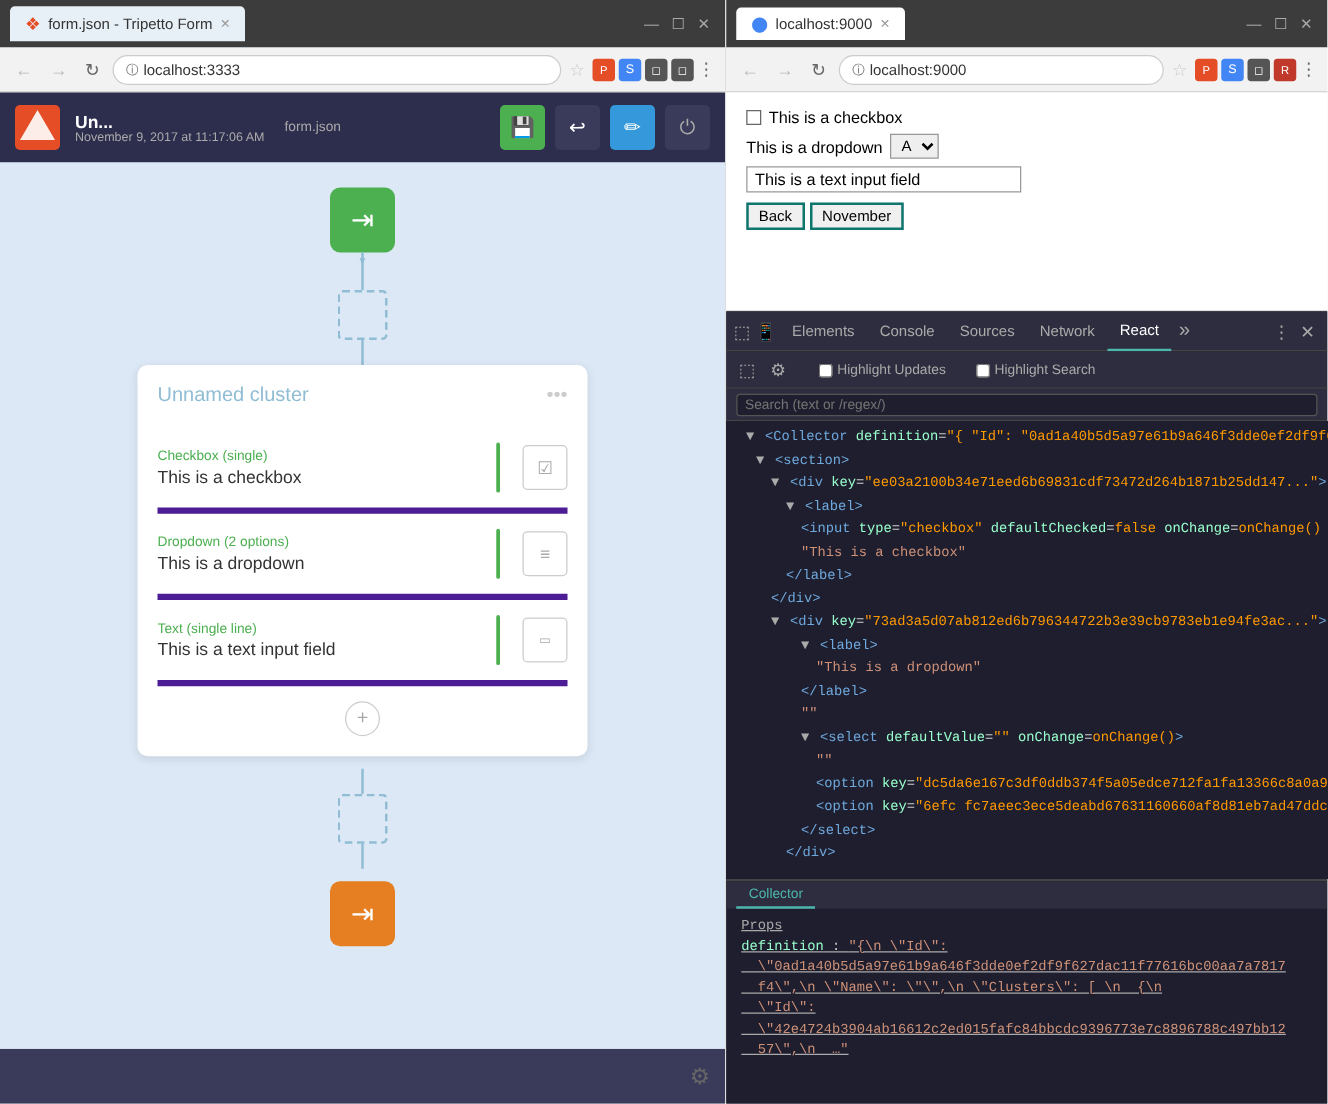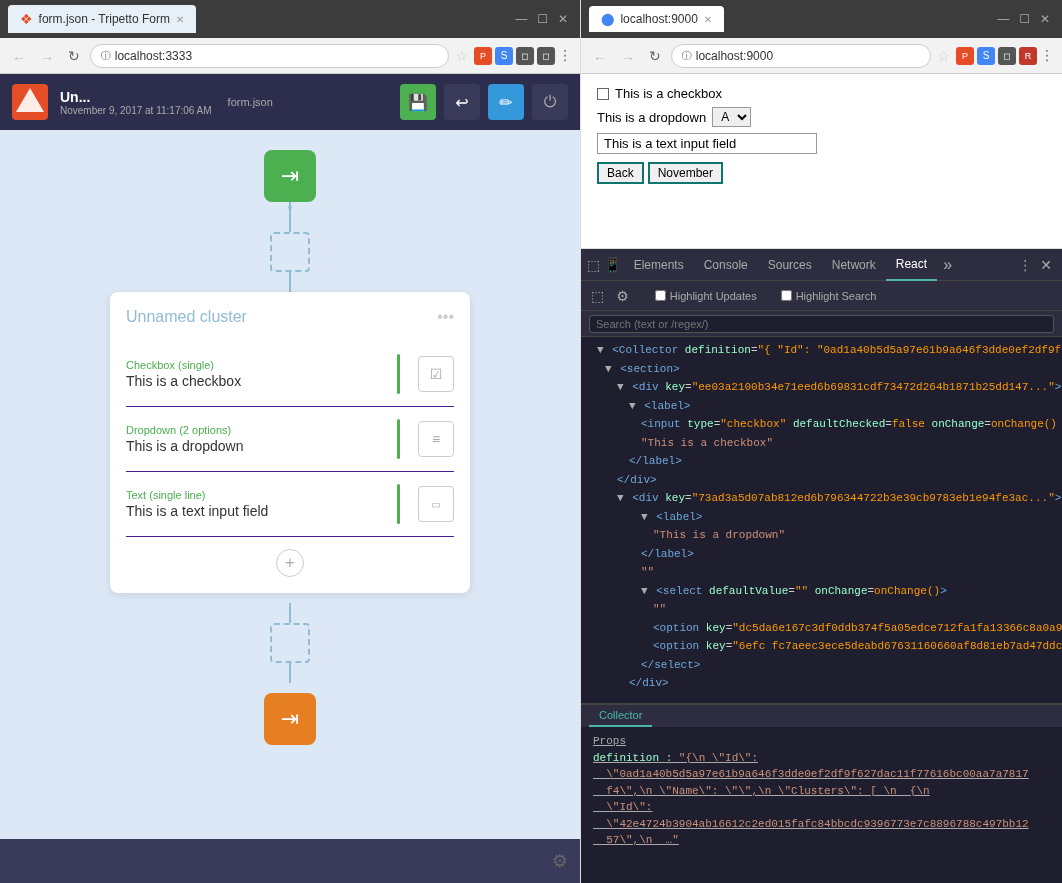--- a/index.html
+++ b/index.html
@@ -42,21 +42,21 @@
     .start-node { width: 52px; height: 52px; background: #4caf50; border-radius: 8px; display: flex; align-items: center; justify-content: center; color: white; font-size: 22px; }
     .connector { width: 2px; height: 30px; background: #90bcd4; margin: 0 auto; position: relative; display: flex; flex-direction: column; align-items: center; }
     .connector::after { content: '▼'; font-size: 8px; color: #90bcd4; margin-top: 2px; }
     .dashed-node { width: 40px; height: 40px; border: 2px dashed #90bcd4; border-radius: 4px; margin: 0 auto; }
 
     .cluster-card { background: #fff; border-radius: 8px; width: 360px; padding: 16px; box-shadow: 0 2px 8px rgba(0,0,0,0.1); }
     .cluster-header { display: flex; align-items: center; justify-content: space-between; margin-bottom: 16px; }
     .cluster-title { color: #90bcd4; font-size: 16px; }
     .cluster-menu { color: #ccc; font-size: 16px; cursor: pointer; }
 
-    .form-item { display: flex; align-items: center; padding: 12px 0; border-bottom: 1px solid #4c1d95; }
+    .form-item { display: flex; align-items: center; padding: 12px 0; border-bottom: 5px solid #4c1d95; }
     .form-item:last-of-type { border-bottom: none; }
     .form-item-info { flex: 1; }
     .form-item-type { color: #4caf50; font-size: 11px; margin-bottom: 2px; }
     .form-item-label { color: #333; font-size: 14px; }
     .form-item-icon { width: 36px; height: 36px; border: 1px solid #ccc; border-radius: 4px; display: flex; align-items: center; justify-content: center; color: #aaa; font-size: 14px; margin-left: 8px; }
     .green-bar { width: 3px; height: 40px; background: #4caf50; border-radius: 2px; margin: 0 10px; }
 
     .add-btn { display: flex; justify-content: center; margin-top: 12px; }
     .add-icon { width: 28px; height: 28px; border: 1px solid #ccc; border-radius: 50%; display: flex; align-items: center; justify-content: center; color: #aaa; cursor: pointer; font-size: 16px; }
 
@@ -91,21 +91,21 @@
     
     .devtools { flex: 1; display: flex; flex-direction: column; background: #1e1e2e; overflow: hidden; }
     .devtools-tabs { background: #2d2d3f; display: flex; align-items: center; border-bottom: 1px solid #444; height: 32px; padding: 0 4px; }
     .devtools-tab { padding: 0 10px; height: 32px; display: flex; align-items: center; font-size: 12px; color: #aaa; cursor: pointer; }
     .devtools-tab.active { color: #fff; border-bottom: 2px solid #4db6ac; }
     .devtools-tab-more { color: #aaa; padding: 0 6px; cursor: pointer; }
     .devtools-actions { margin-left: auto; display: flex; gap: 8px; color: #aaa; font-size: 14px; padding-right: 6px; }
 
     .devtools-toolbar { background: #2d2d3f; display: flex; align-items: center; gap: 8px; padding: 4px 8px; border-bottom: 1px solid #444; height: 30px; }
     .dt-icon-btn { background: none; border: none; color: #aaa; font-size: 14px; cursor: pointer; padding: 2px; }
-    .dt-checkbox-label { display: flex; align-items: center; gap: 4px; color: #aaa; font-size: 11px; cursor: pointer; padding-left: 16px; }
+    .dt-checkbox-label { display: flex; align-items: flex-end; gap: 4px; color: #aaa; font-size: 11px; cursor: pointer; padding-left: 16px; }
     .dt-checkbox { width: 11px; height: 11px; }
 
     .devtools-search { background: #2d2d3f; padding: 3px 8px; border-bottom: 1px solid #444; }
     .search-input-dt { background: #1e1e2e; border: 1px solid #555; color: #ccc; font-size: 11px; padding: 2px 6px; width: 100%; border-radius: 3px; }
 
     .devtools-dom { flex: 1; overflow-y: auto; background: #1e1e2e; font-family: 'Courier New', monospace; font-size: 11px; padding: 4px 0; }
     .dom-line { padding: 1px 8px 1px 16px; color: #ccc; white-space: nowrap; cursor: pointer; line-height: 1.5; }
     .dom-tag { color: #6fa8dc; }
     .dom-attr-name { color: #9fc; }
     .dom-attr-val { color: #f90; }

